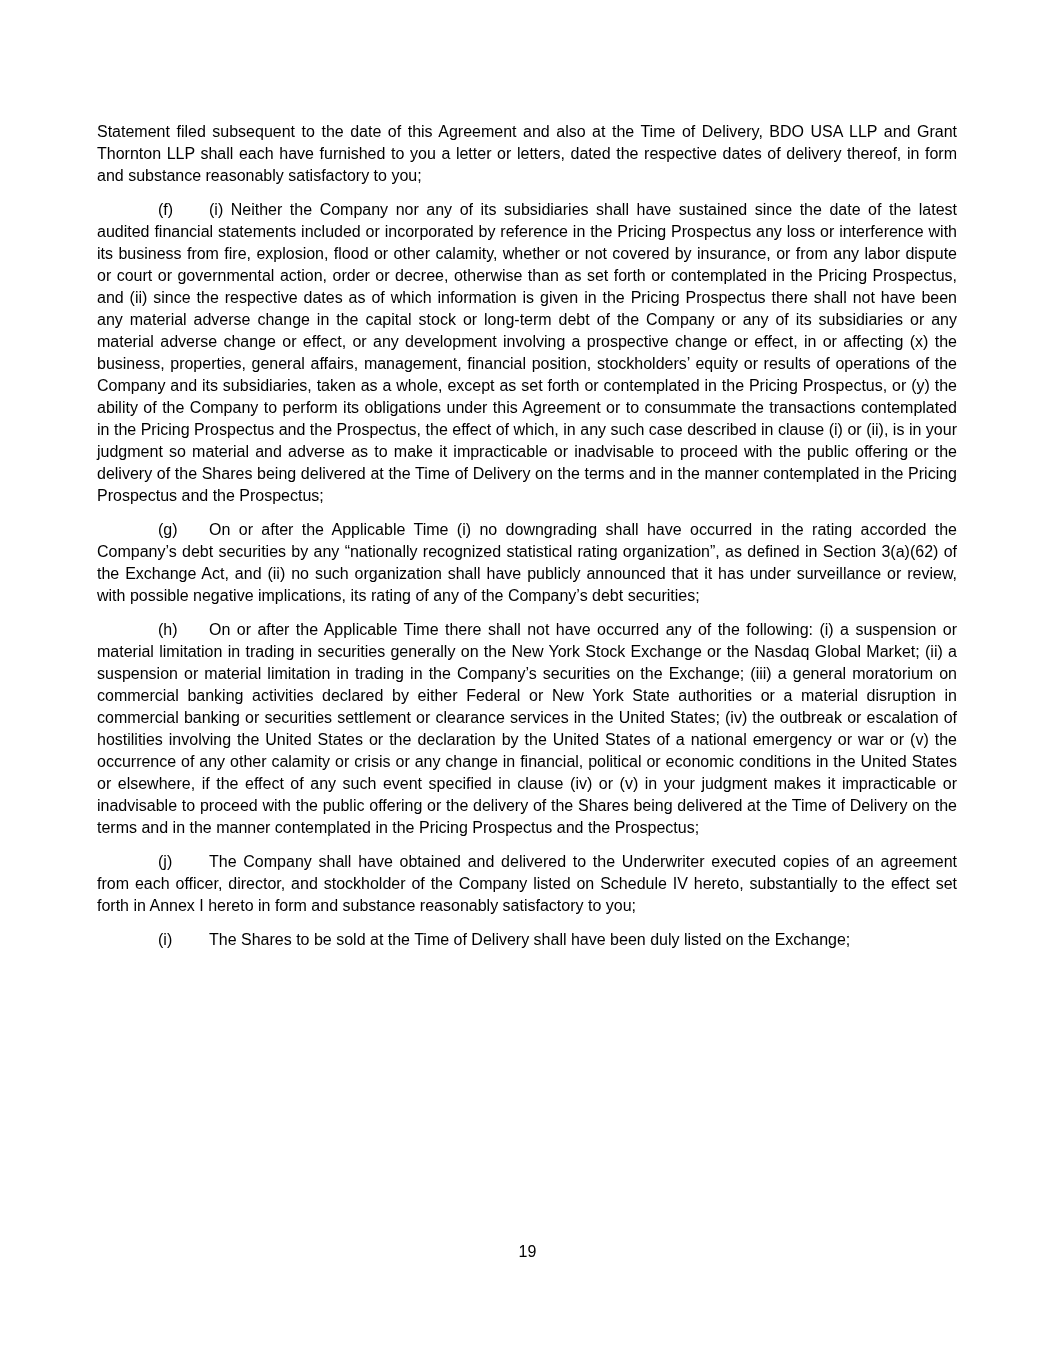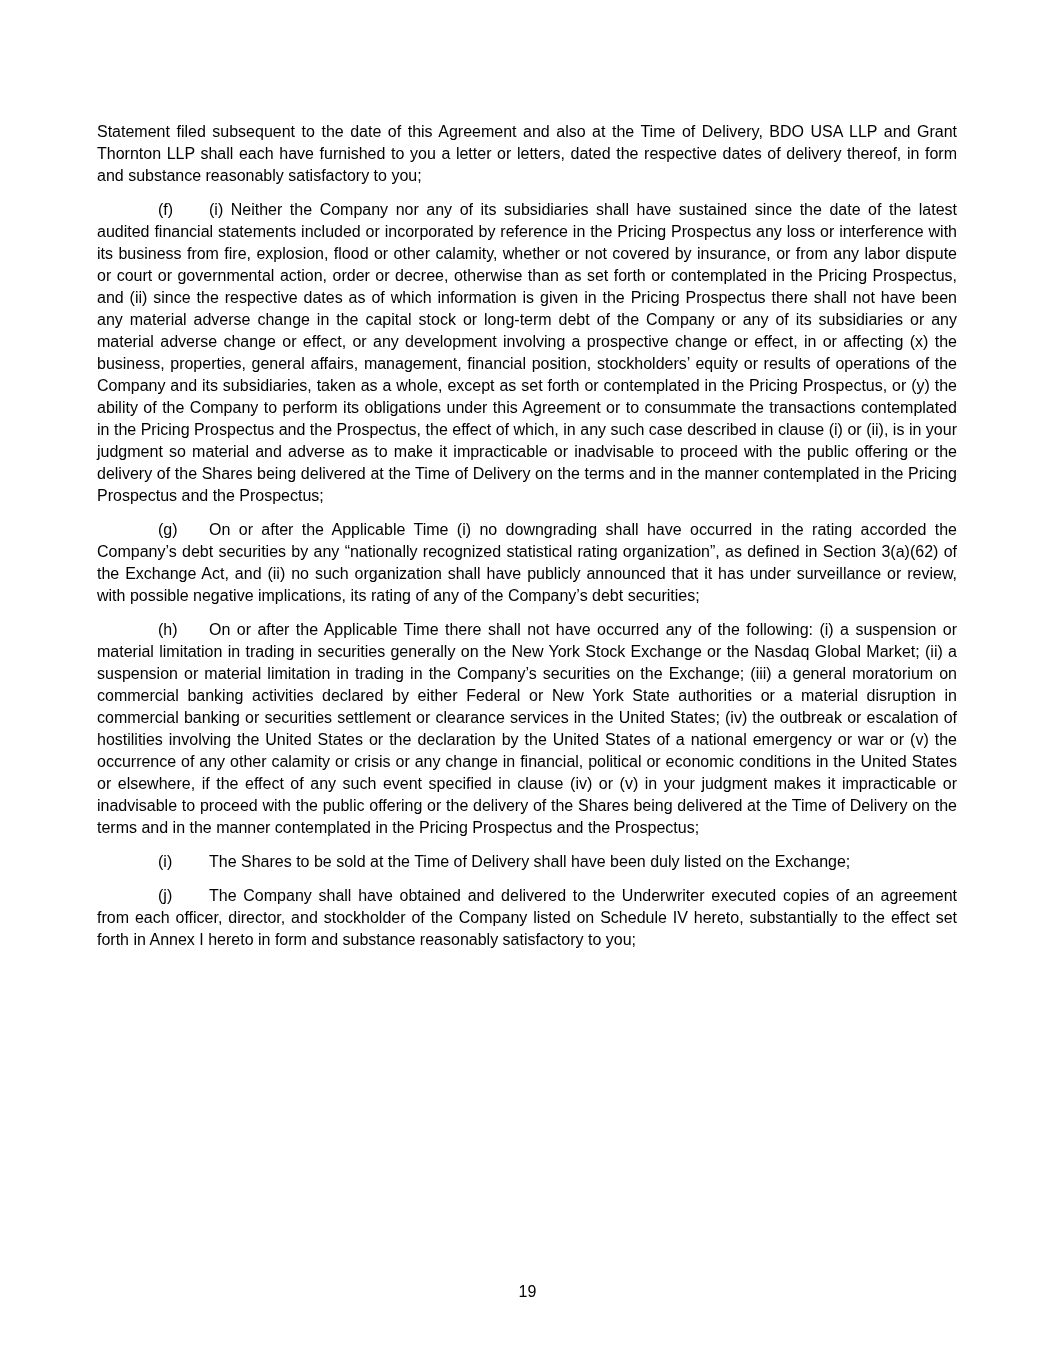--- a/index.html
+++ b/index.html
@@ -25,39 +25,39 @@
   }
   .plabel {
     display: inline-block;
     width: 112px;
     padding-left: 61px;
     box-sizing: border-box;
     text-align: left;
   }
   .page-number {
     position: absolute;
-    top: 1281px;
+    top: 1241px;
     left: 0;
     width: 100%;
     text-align: center;
   }
 </style>
 </head>
 <body>
 
 <div class="page">
 
   <p class="body-para"><span>Statement filed subsequent to the date of this Agreement and also at the Time of Delivery, BDO USA LLP and Grant Thornton LLP shall each have furnished to you a letter or letters, dated the respective dates of delivery thereof, in form and substance reasonably satisfactory to you;</span></p>
 
   <p class="body-para"><span class="plabel">(f)</span><span>(i) Neither the Company nor any of its subsidiaries shall have sustained since the date of the latest audited financial statements included or incorporated by reference in the Pricing Prospectus any loss or interference with its business from fire, explosion, flood or other calamity, whether or not covered by insurance, or from any labor dispute or court or governmental action, order or decree, otherwise than as set forth or contemplated in the Pricing Prospectus, and (ii) since the respective dates as of which information is given in the Pricing Prospectus there shall not have been any material adverse change in the capital stock or long-term debt of the Company or any of its subsidiaries or any material adverse change or effect, or any development involving a prospective change or effect, in or affecting (x) the business, properties, general affairs, management, financial position, stockholders’ equity or results of operations of the Company and its subsidiaries, taken as a whole, except as set forth or contemplated in the Pricing Prospectus, or (y) the ability of the Company to perform its obligations under this Agreement or to consummate the transactions contemplated in the Pricing Prospectus and the Prospectus, the effect of which, in any such case described in clause (i) or (ii), is in your judgment so material and adverse as to make it impracticable or inadvisable to proceed with the public offering or the delivery of the Shares being delivered at the Time of Delivery on the terms and in the manner contemplated in the Pricing Prospectus and the Prospectus;</span></p>
 
   <p class="body-para"><span class="plabel">(g)</span><span>On or after the Applicable Time (i) no downgrading shall have occurred in the rating accorded the Company’s debt securities by any “nationally recognized statistical rating organization”, as defined in Section 3(a)(62) of the Exchange Act, and (ii) no such organization shall have publicly announced that it has under surveillance or review, with possible negative implications, its rating of any of the Company’s debt securities;</span></p>
 
   <p class="body-para"><span class="plabel">(h)</span><span>On or after the Applicable Time there shall not have occurred any of the following: (i) a suspension or material limitation in trading in securities generally on the New York Stock Exchange or the Nasdaq Global Market; (ii) a suspension or material limitation in trading in the Company’s securities on the Exchange; (iii) a general moratorium on commercial banking activities declared by either Federal or New York State authorities or a material disruption in commercial banking or securities settlement or clearance services in the United States; (iv) the outbreak or escalation of hostilities involving the United States or the declaration by the United States of a national emergency or war or (v) the occurrence of any other calamity or crisis or any change in financial, political or economic conditions in the United States or elsewhere, if the effect of any such event specified in clause (iv) or (v) in your judgment makes it impracticable or inadvisable to proceed with the public offering or the delivery of the Shares being delivered at the Time of Delivery on the terms and in the manner contemplated in the Pricing Prospectus and the Prospectus;</span></p>
 
+  <p class="body-para"><span class="plabel">(j)</span><span>The Company shall have obtained and delivered to the Underwriter executed copies of an agreement from each officer, director, and stockholder of the Company listed on Schedule IV hereto, substantially to the effect set forth in Annex I hereto in form and substance reasonably satisfactory to you;</span></p>
+
   <p class="body-para"><span class="plabel">(i)</span><span>The Shares to be sold at the Time of Delivery shall have been duly listed on the Exchange;</span></p>
-
-  <p class="body-para"><span class="plabel">(j)</span><span>The Company shall have obtained and delivered to the Underwriter executed copies of an agreement from each officer, director, and stockholder of the Company listed on Schedule IV hereto, substantially to the effect set forth in Annex I hereto in form and substance reasonably satisfactory to you;</span></p>
 
 
   <div class="page-number">19</div>
 
 </div>
 
 </body></html>

